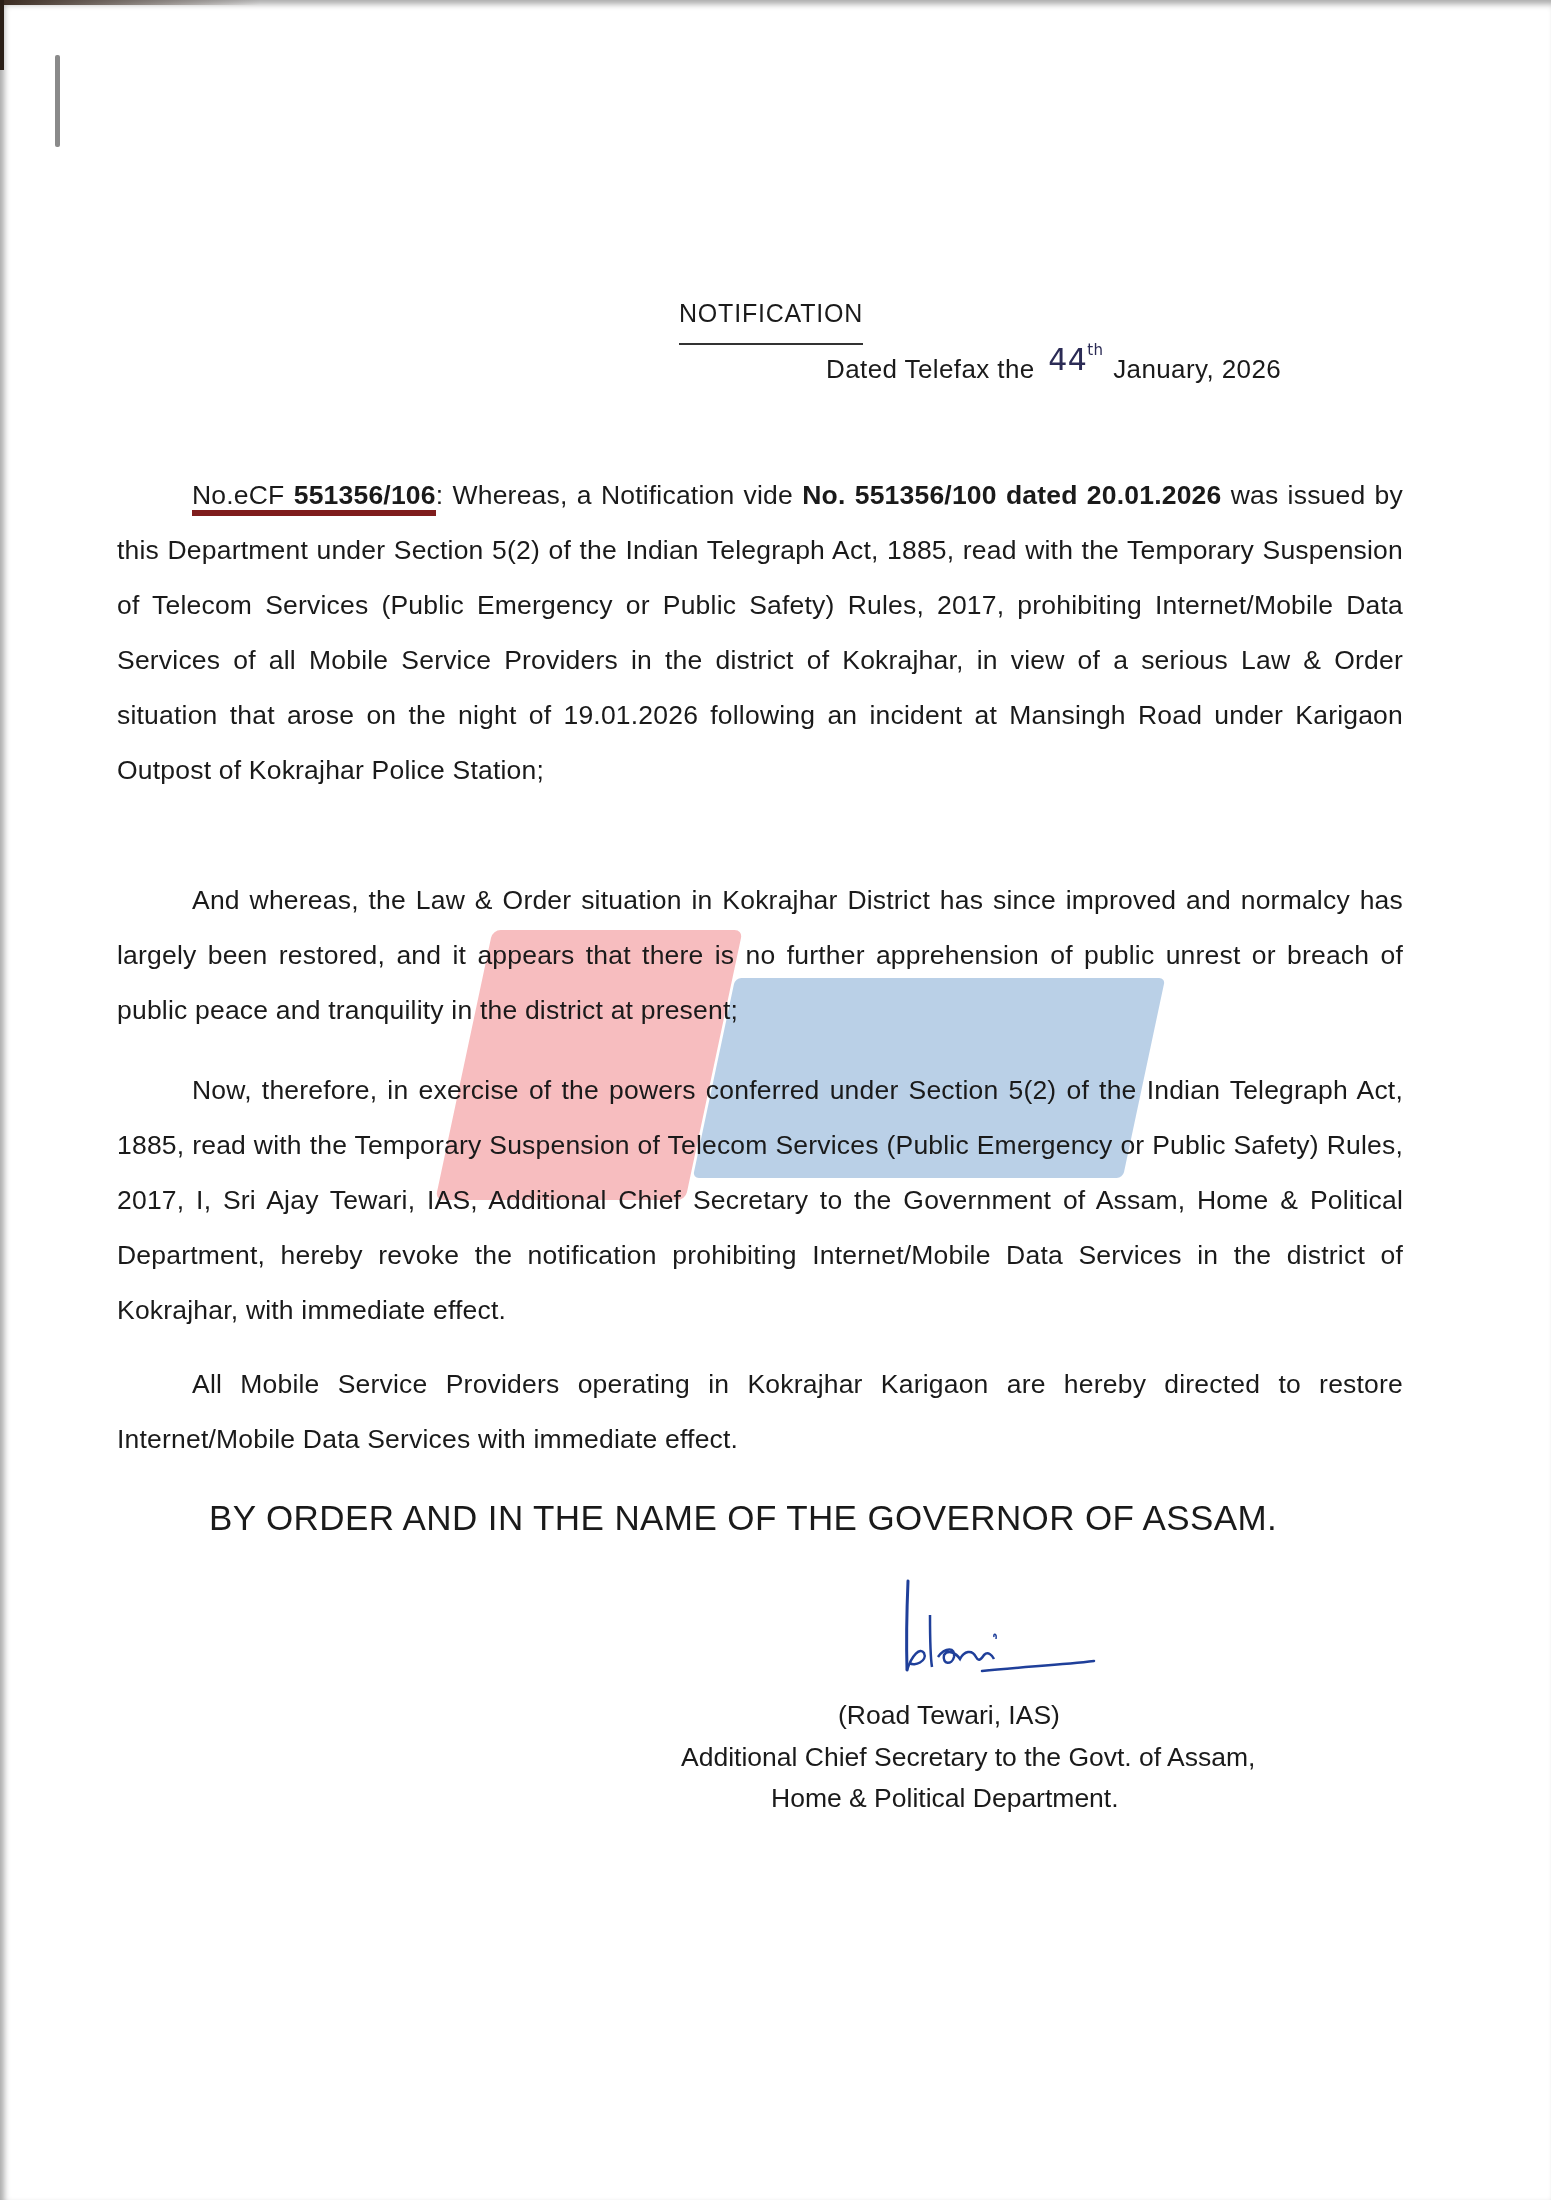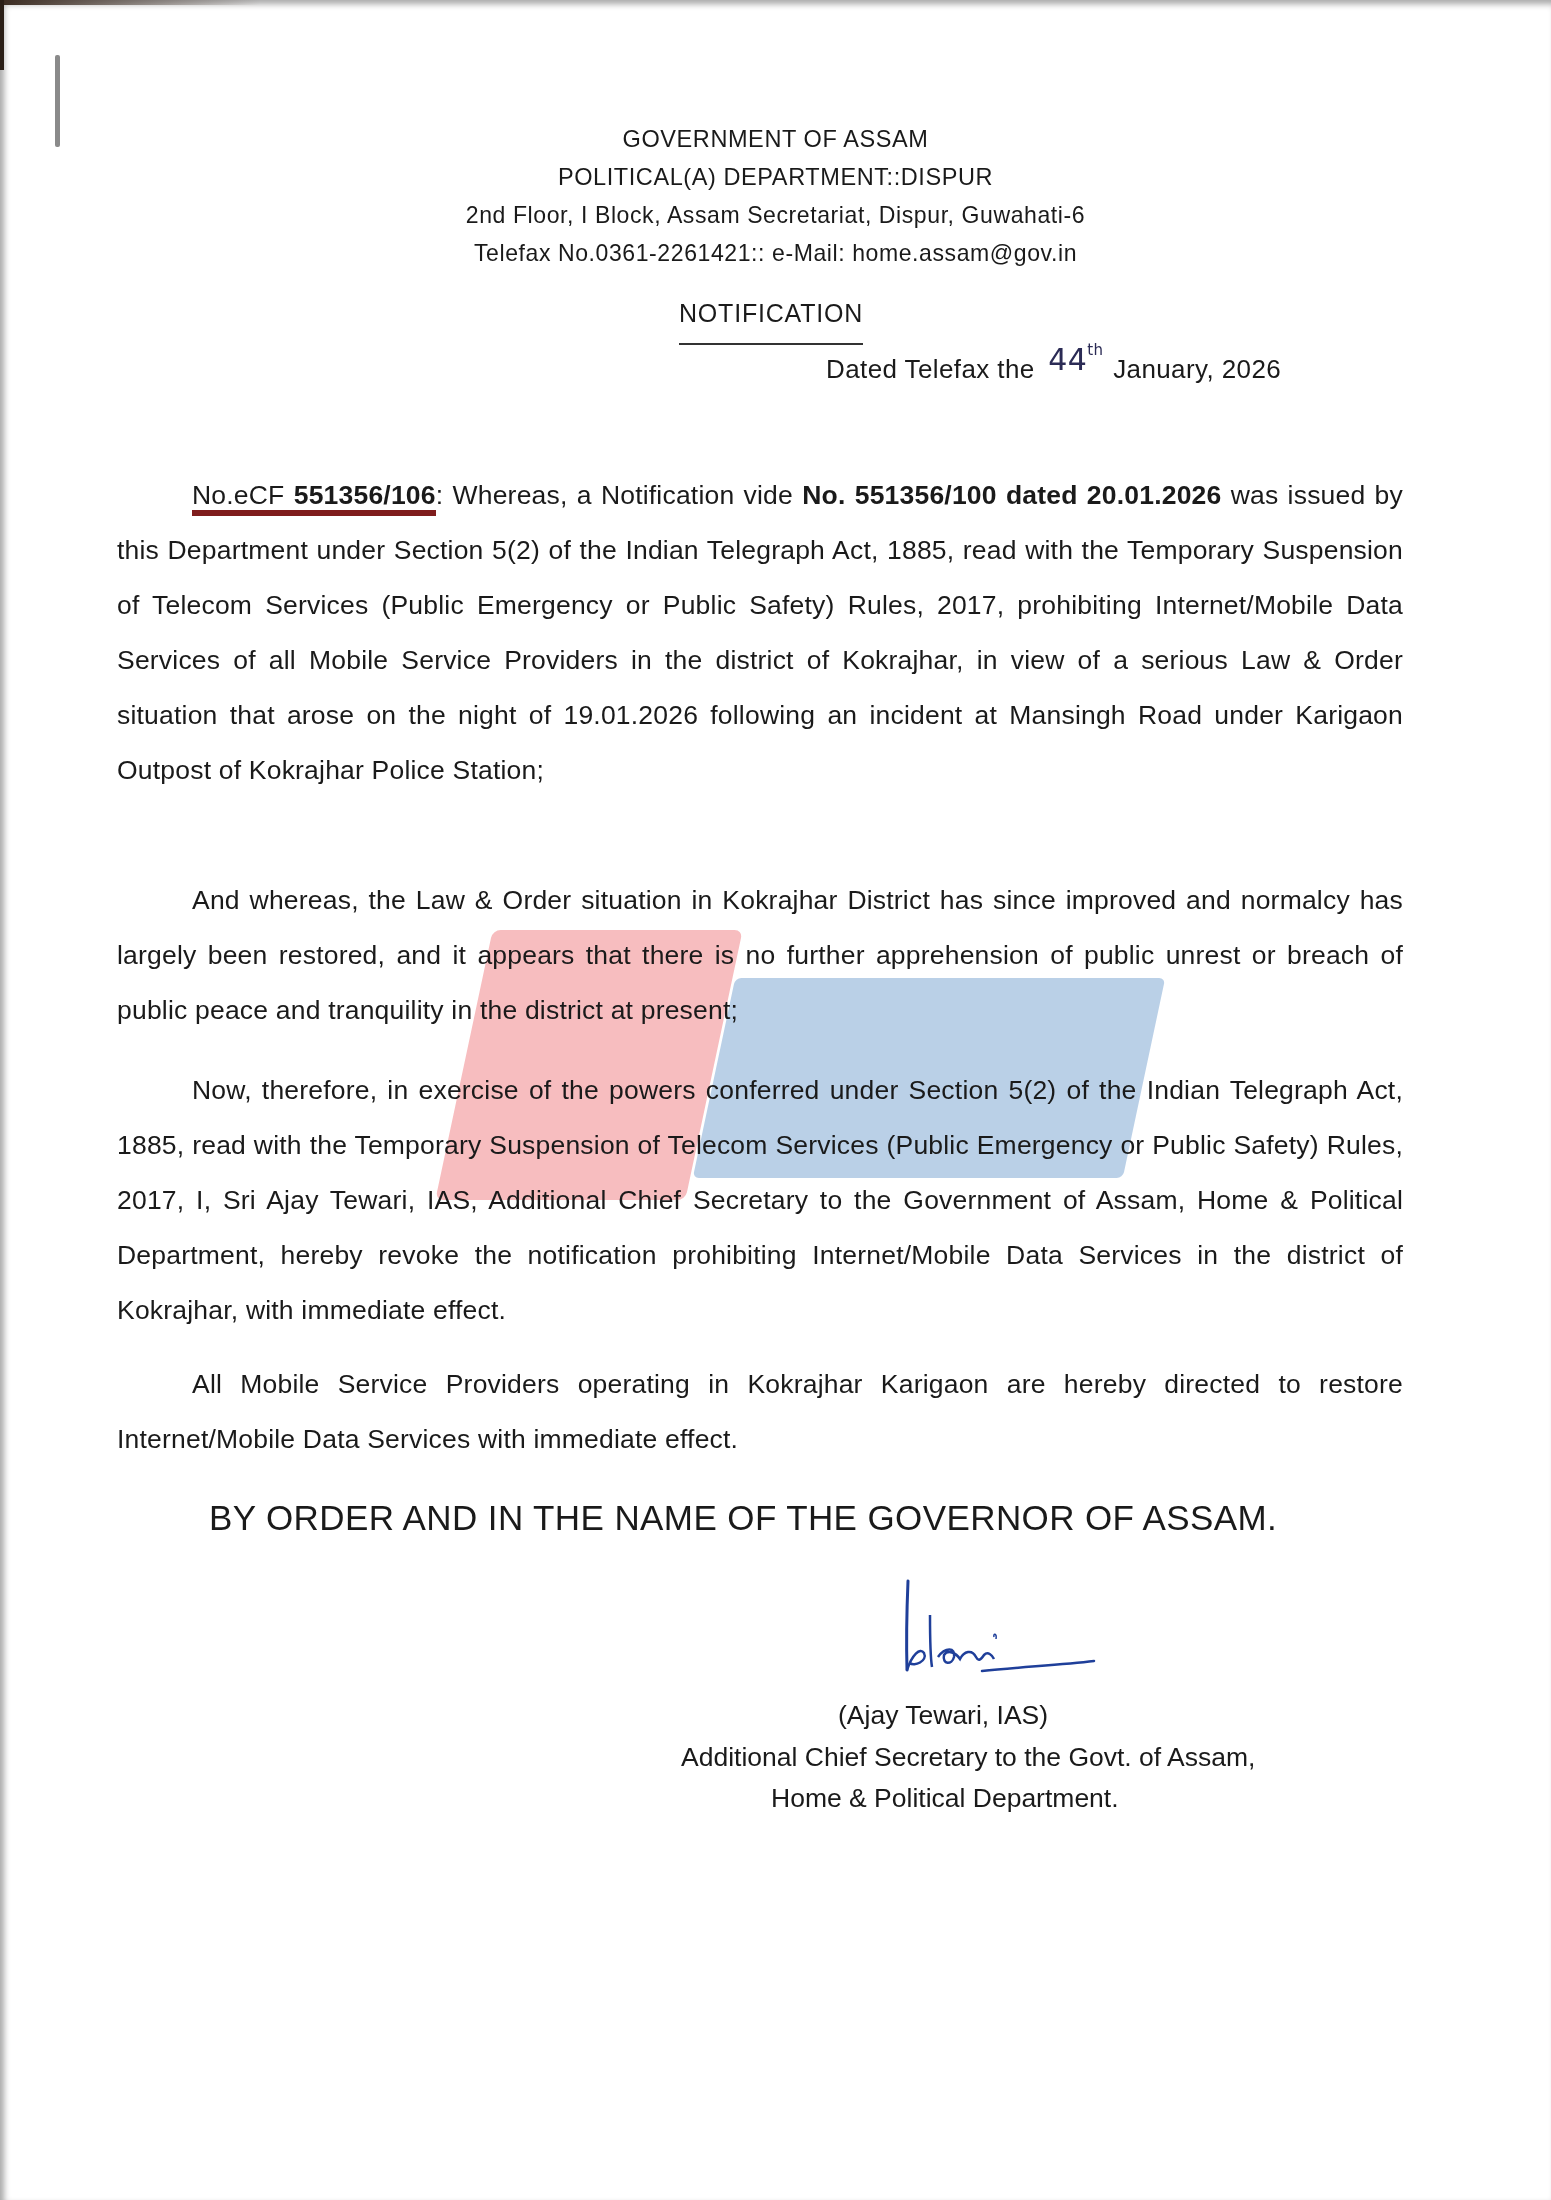--- a/index.html
+++ b/index.html
@@ -97,26 +97,20 @@
     }
   </style>
 </head>
 <body>
 
 <div class="page">
   <div class="edge-top"></div>
   <div class="edge-left"></div>
   <div class="punch-mark"></div>
 
-  <div class="letterhead">
-    <span class="lh-line l1">GOVERNMENT OF ASSAM</span>
-    <span class="lh-line l2">POLITICAL(A) DEPARTMENT::DISPUR</span>
-    <span class="lh-line l3">2nd Floor, I Block, Assam Secretariat, Dispur, Guwahati-6</span>
-    <span class="lh-line l4">Telefax No.0361-2261421:: e-Mail: home.assam@gov.in</span>
-  </div>
 
   <div class="notif-title">NOTIFICATION</div>
 
   <div class="dated">
     <span>Dated Telefax the</span>
     <span class="hand-date"><span>44</span><sup>th</sup></span>
     <span>January, 2026</span>
   </div>
 
   <div class="watermark">
@@ -146,16 +140,16 @@
 
   <svg class="signature" viewBox="0 0 220 110">
     <path d="M18 6 C17 30 16 60 17 95" stroke="#1f3f9a" stroke-width="3" fill="none" stroke-linecap="round"></path>
     <path d="M17 95 C22 80 30 72 34 78 C38 86 24 92 20 88" stroke="#1f3f9a" stroke-width="2.5" fill="none"></path>
     <path d="M40 40 C40 60 40 80 42 92" stroke="#1f3f9a" stroke-width="2.5" fill="none"></path>
     <path d="M48 82 C55 72 66 72 64 82 C62 90 52 90 54 80 C58 74 66 78 70 84 C74 76 82 74 86 82 C88 86 90 86 94 80 C98 76 102 80 104 84" stroke="#1f3f9a" stroke-width="2.5" fill="none"></path>
     <path d="M104 62 C103 58 107 58 106 64" stroke="#1f3f9a" stroke-width="1.5" fill="none"></path>
     <path d="M92 96 C130 92 170 90 204 86" stroke="#1f3f9a" stroke-width="2.5" fill="none" stroke-linecap="round"></path>
   </svg>
 
-  <div class="sign-name">(Ajay Tewari, IAS)</div>
+  <div class="sign-name">(Road Tewari, IAS)</div>
   <div class="sign-desig1">Additional Chief Secretary to the Govt. of Assam,</div>
   <div class="sign-desig2">Home &amp; Political Department.</div>
 </div>
 
 </body></html>

